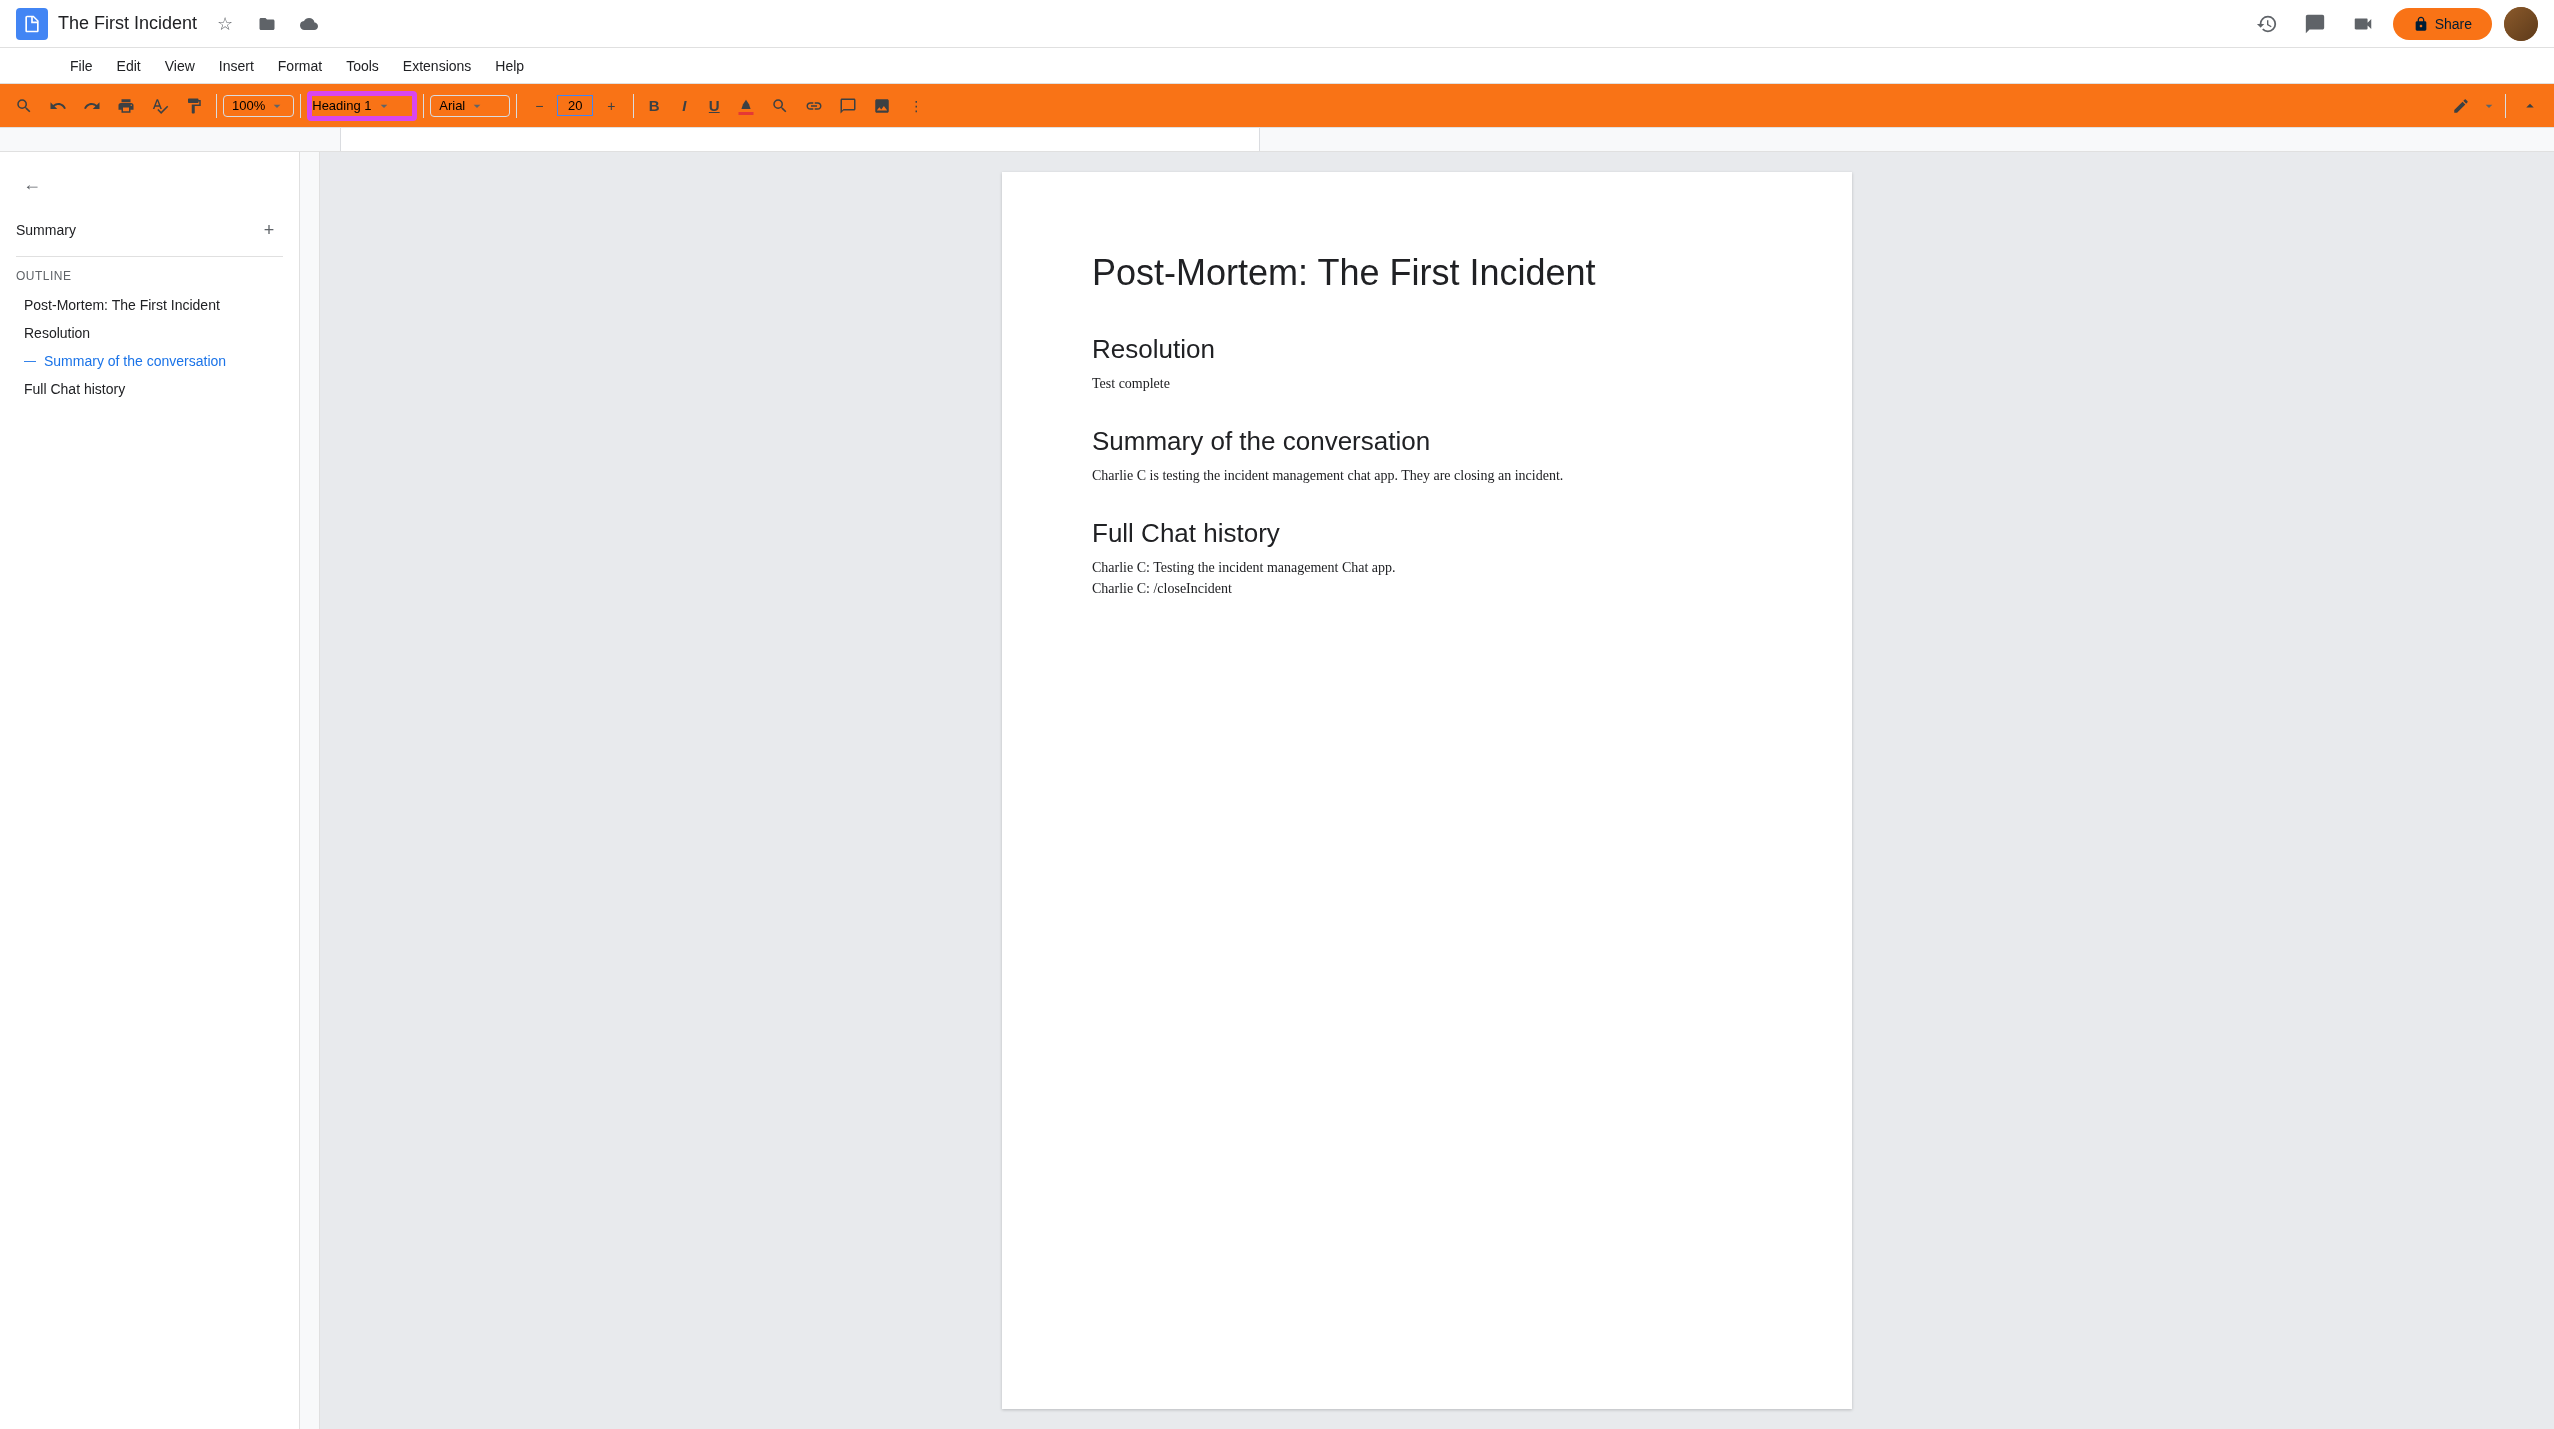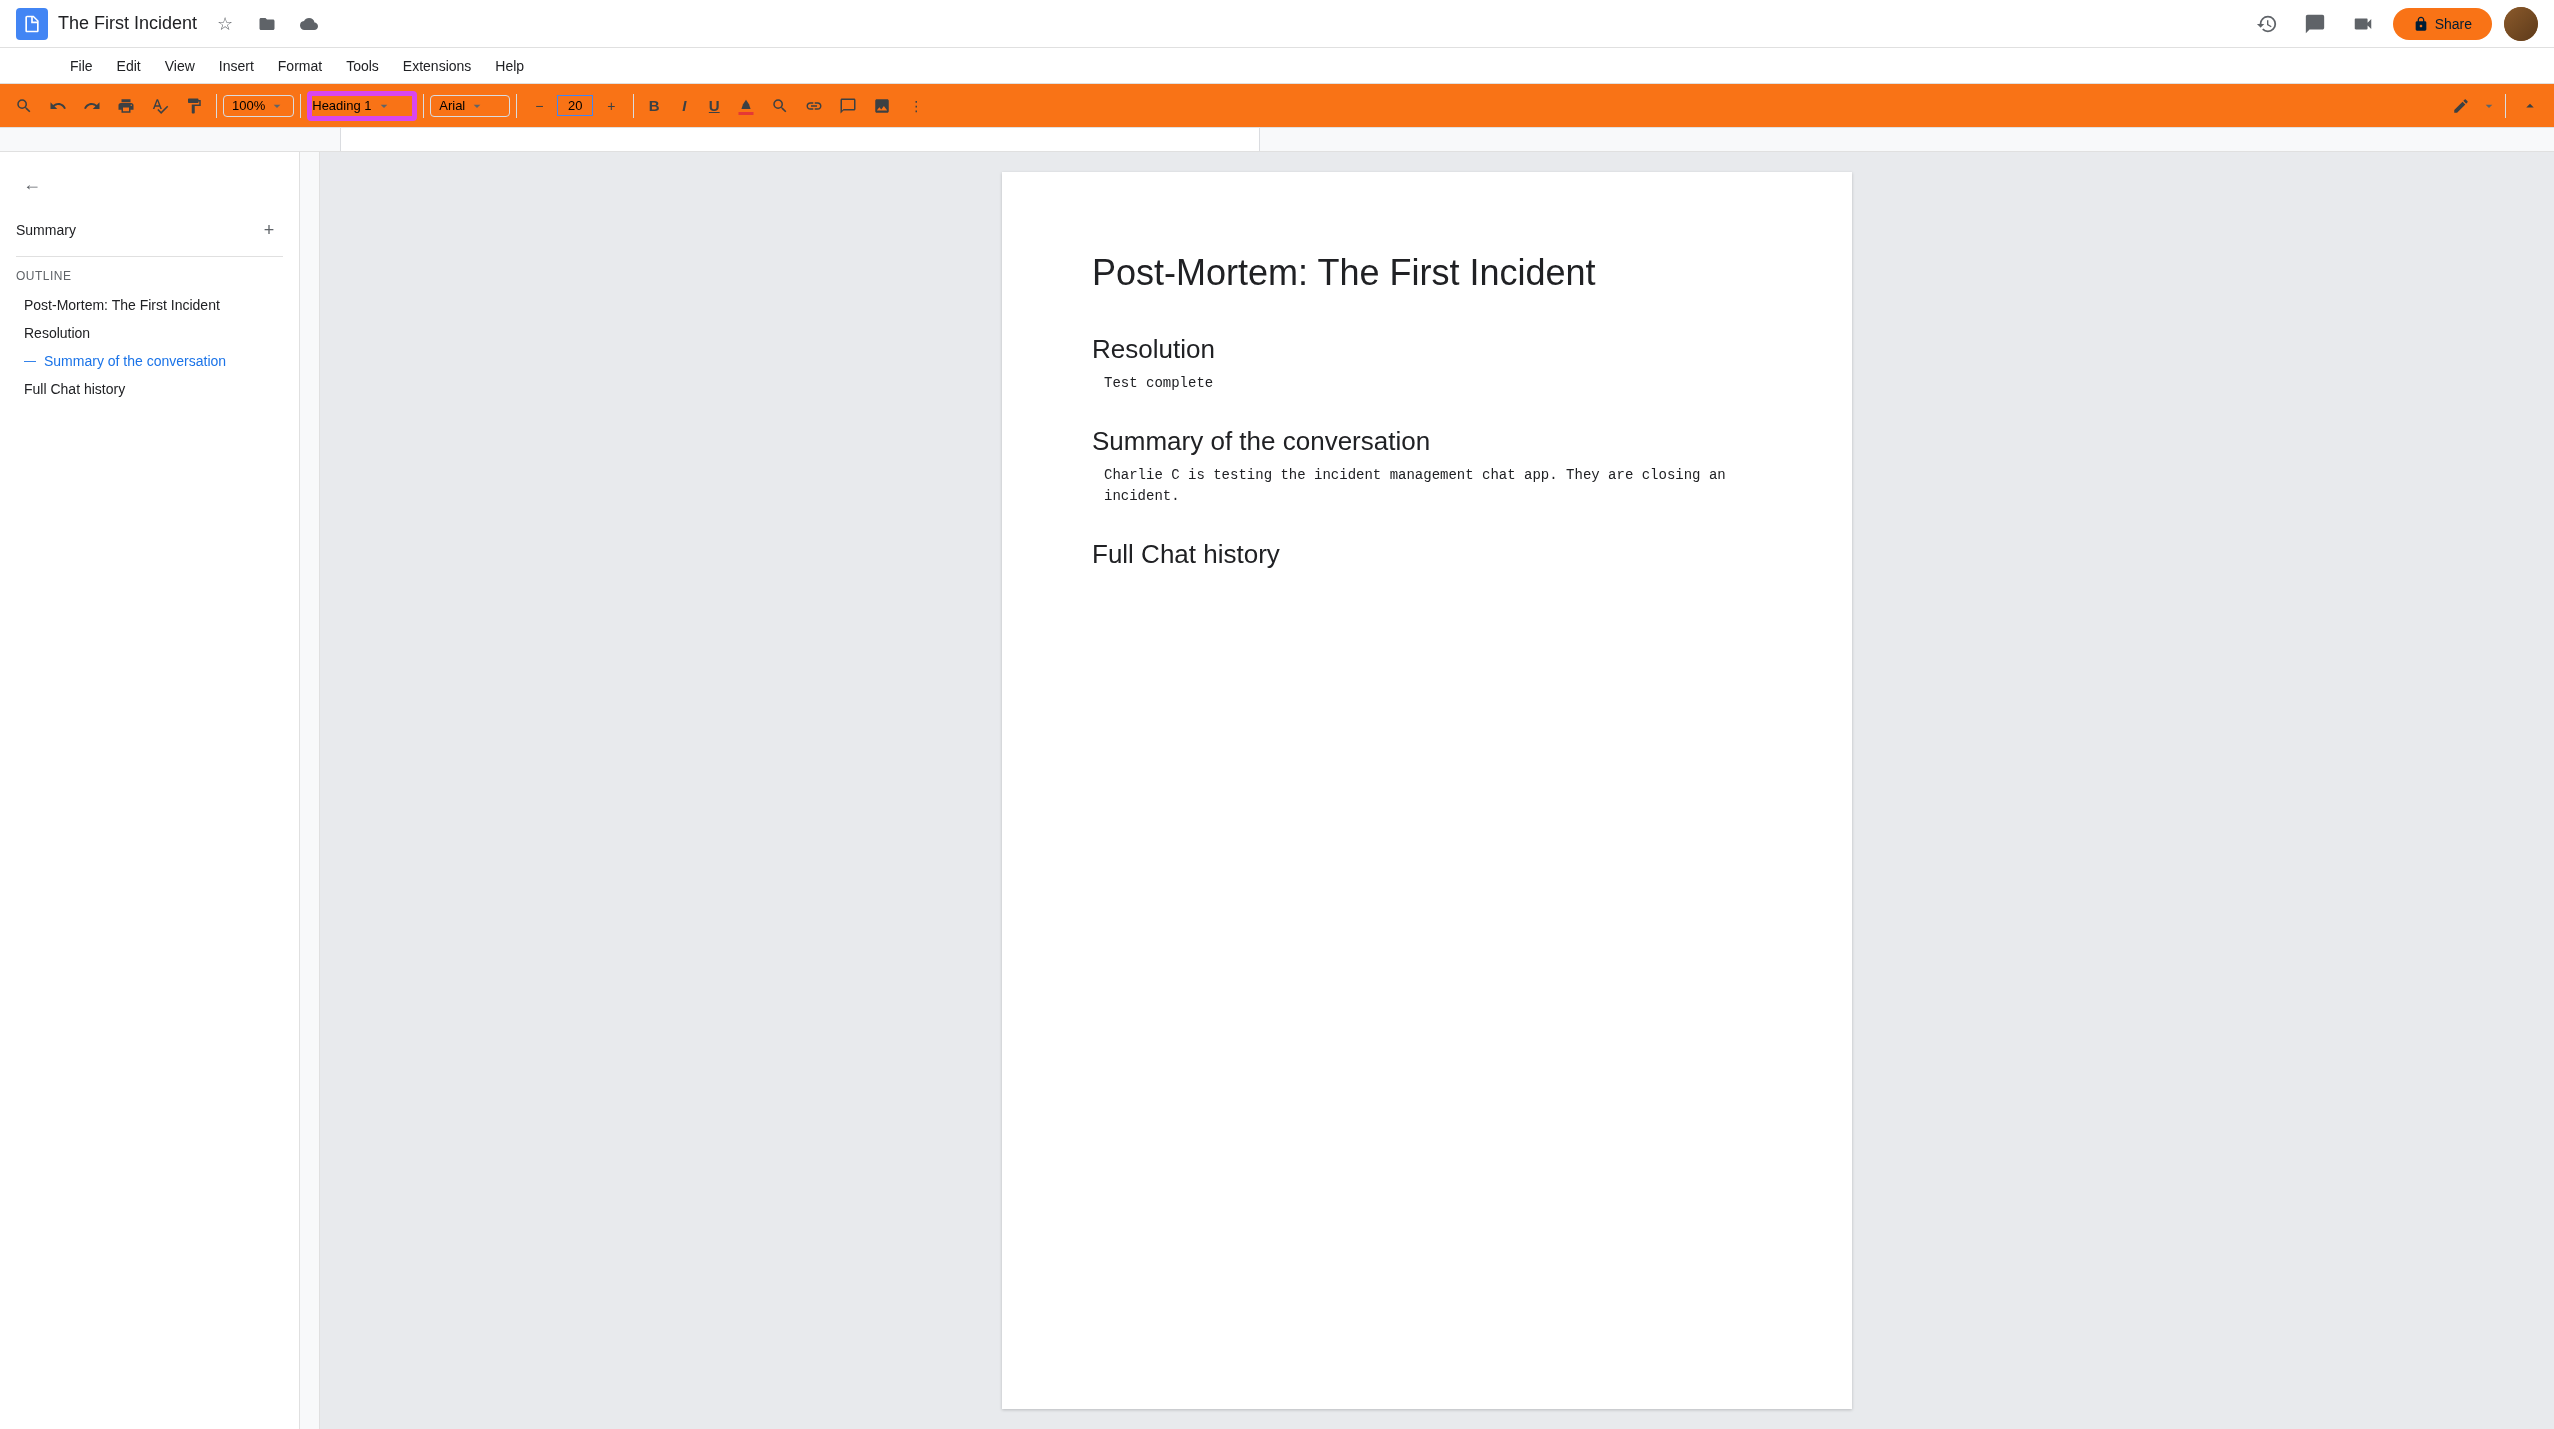--- a/index.html
+++ b/index.html
@@ -332,22 +332,21 @@
       color: #202124;
       margin-bottom: 8px;
       font-family: Arial, sans-serif;
     }
 
     .doc-body {
       font-size: 14px;
       color: #202124;
       margin-bottom: 32px;
       line-height: 1.5;
-      font-family: Liberation Mono, monospace;
-      margin-left: 12px;
+      font-family: Liberation Serif, serif;
     }
 
     
     .doc-area::-webkit-scrollbar { width: 8px; }
     .doc-area::-webkit-scrollbar-track { background: #e8eaed; }
     .doc-area::-webkit-scrollbar-thumb { background: #bdc1c6; border-radius: 4px; }
 
     .right-margin {
       width: 20px;
       background: #e8eaed;
@@ -562,18 +561,22 @@
     <div class="page">
       <div class="doc-title">Post-Mortem: The First Incident</div>
 
       <div class="doc-heading">Resolution</div>
       <div class="doc-body">Test complete</div>
 
       <div class="doc-heading">Summary of the conversation</div>
       <div class="doc-body">Charlie C is testing the incident management chat app. They are closing an incident.</div>
 
       <div class="doc-heading">Full Chat history</div>
+      <div class="doc-body">
+        <div>Charlie C: Testing the incident management Chat app.</div>
+        <div>Charlie C: /closeIncident</div>
+      </div>
     </div>
   </div>
 
   <div class="right-margin"></div>
 
 </div>
 
 </body></html>

